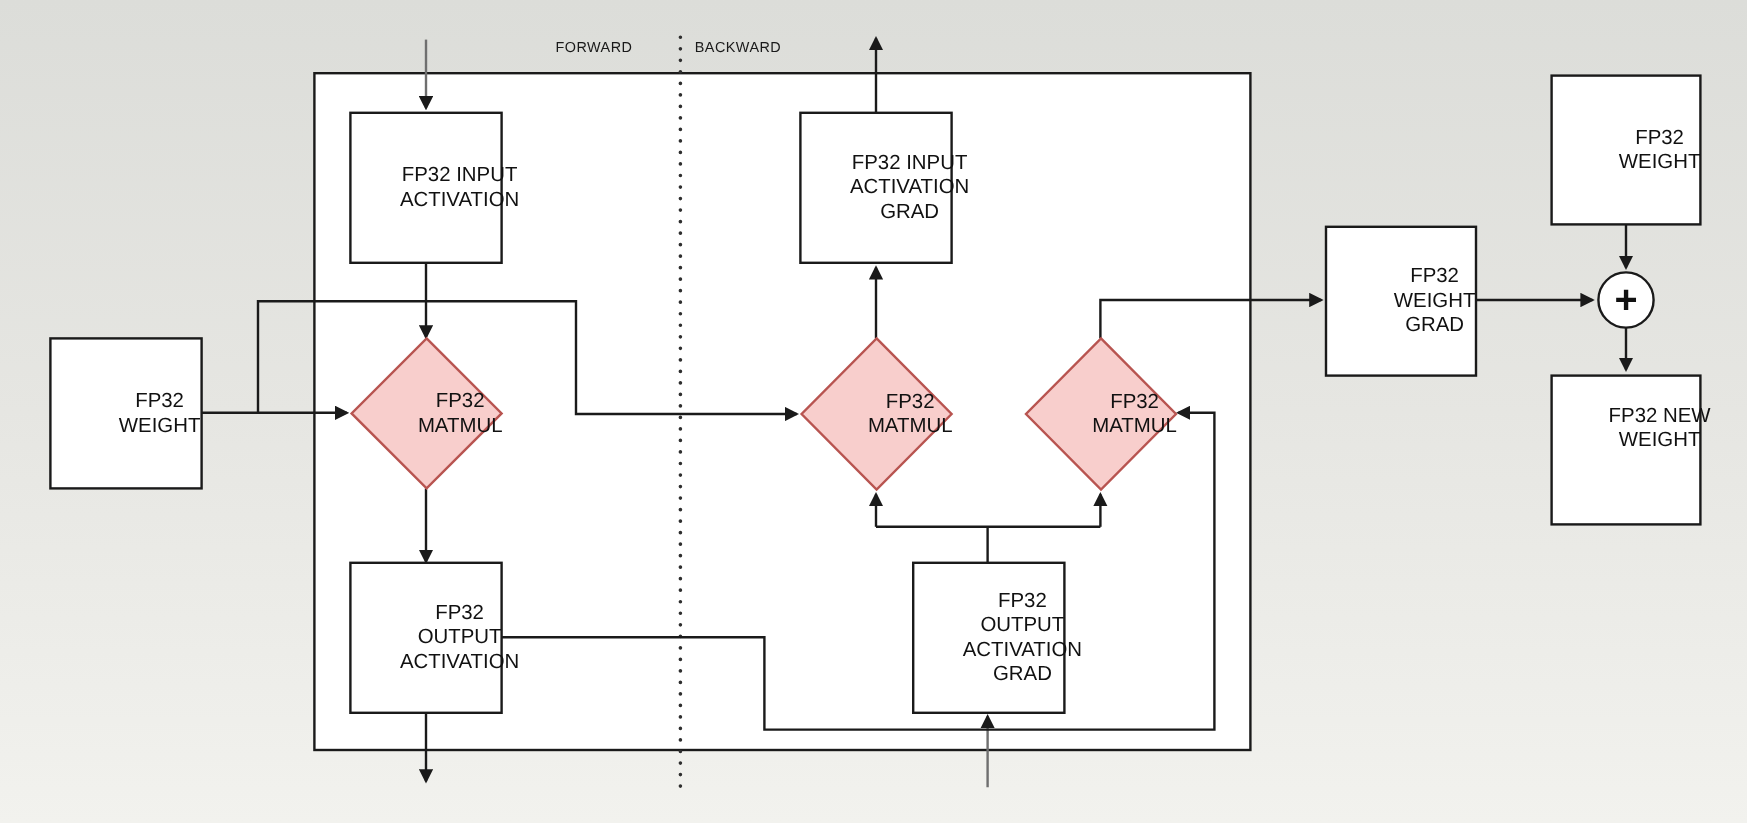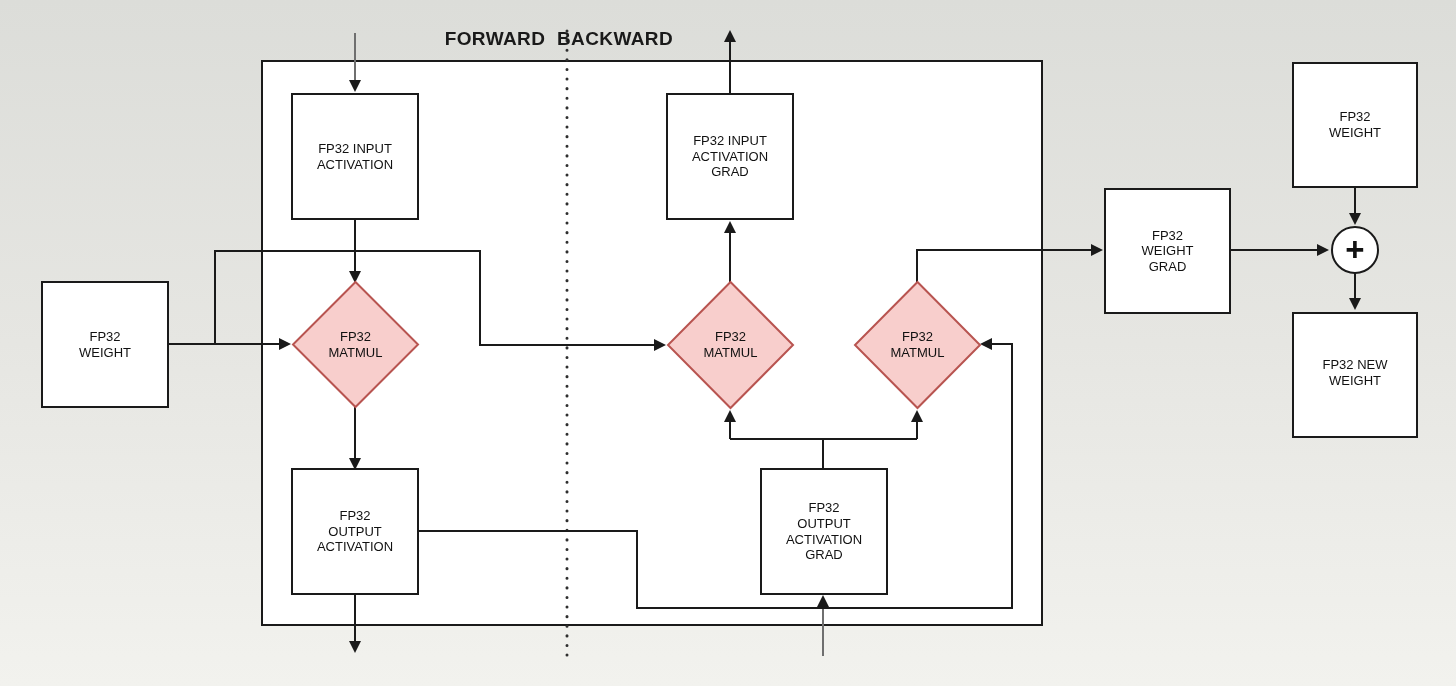--- a/index.html
+++ b/index.html
@@ -17,25 +17,25 @@
   svg.diagram{position:absolute;left:0;top:0;}
   .node-box{fill:var(--node-fill,#ffffff);stroke:var(--node-border,#1a1a1a);stroke-width:2;}
   .container-box{fill:#ffffff;stroke:#1a1a1a;stroke-width:2;}
   .matmul{fill:var(--matmul-fill,#f8cecc);stroke:var(--matmul-border,#b85450);stroke-width:2;}
   .edge{fill:none;stroke:var(--edge-color,#1a1a1a);stroke-width:2;}
   .edge.gray{stroke:#6f6f6f;}
   .divider{fill:none;stroke:#2e2e2e;stroke-width:3;stroke-linecap:round;stroke-dasharray:0.1 9.5;}
   .lbl{
     position:absolute;display:flex;align-items:center;justify-content:center;
     text-align:center;white-space:pre-line;color:#111;
-    font-size:13px;line-height:1.2;pointer-events:none;
+    font-size:17px;line-height:1.2;pointer-events:none;margin-left:28px;
   }
   .hdr{
     position:absolute;display:flex;align-items:center;justify-content:center;
-    color:#1a1a1a;font-size:19px;letter-spacing:0.4px;pointer-events:none;font-weight:bold;
+    color:#1a1a1a;font-size:12px;letter-spacing:0.4px;pointer-events:none;
   }
   .plus{
     position:absolute;display:flex;align-items:center;justify-content:center;
     font-size:33px;font-weight:700;color:#111;pointer-events:none;padding-bottom:3px;
   }
 </style>
 </head>
 <body>
 
 <div class="stage">
@@ -107,17 +107,17 @@
 ACTIVATION</div>
   <div class="lbl" style="left:761px;top:469px;width:126px;height:125px;">FP32
 OUTPUT
 ACTIVATION
 GRAD</div>
   <div class="lbl" style="left:1105px;top:189px;width:125px;height:124px;">FP32
 WEIGHT
 GRAD</div>
   <div class="lbl" style="left:1293px;top:63px;width:124px;height:124px;">FP32
 WEIGHT</div>
-  <div class="lbl" style="left:1293px;top:311px;width:124px;height:124px;">FP32 NEW
+  <div class="lbl" style="left:1293px;top:295px;width:124px;height:124px;">FP32 NEW
 WEIGHT</div>
   <div class="plus" style="left:1332px;top:227px;width:46px;height:46px;">+</div>
 
 </div>
 
 </body></html>

